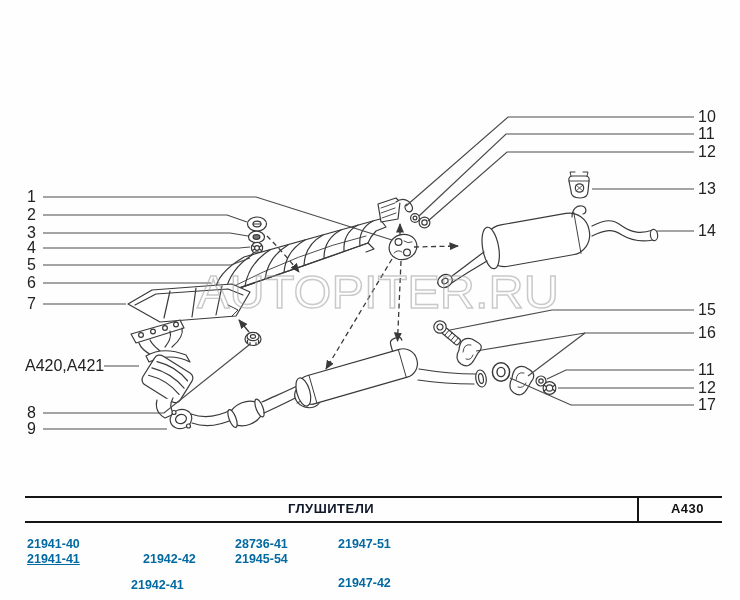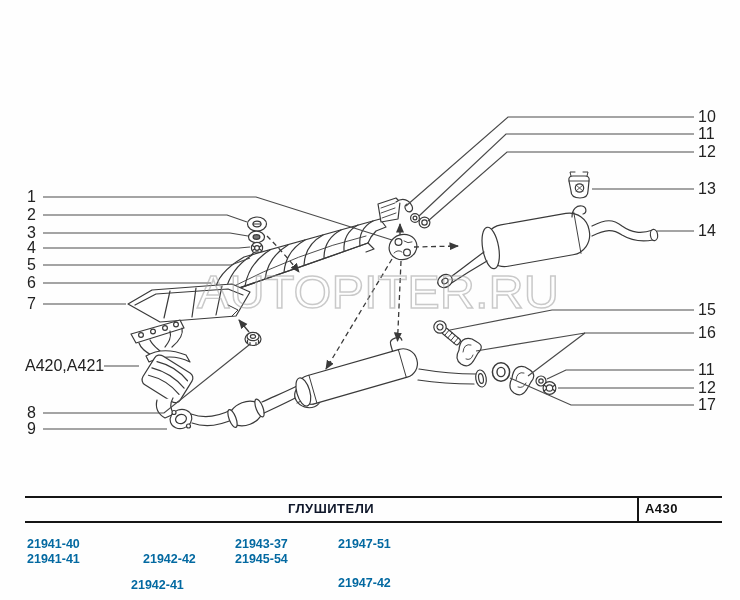--- a/index.html
+++ b/index.html
@@ -8,21 +8,21 @@
     font-family:"Liberation Sans", sans-serif;
   }
   .stage svg{position:absolute;top:0;left:0;}
   .callout{font-size:16px;fill:#222;font-family:"Liberation Sans",sans-serif;}
   .rule{position:absolute;background:#151515;}
   .tbl-title{
     position:absolute;top:501px;left:25px;width:612px;text-align:center;
     font-size:13px;font-weight:bold;color:#0f172a;letter-spacing:.5px;
   }
   .tbl-code{
-    position:absolute;top:501px;left:620px;width:83px;text-align:center;
+    position:absolute;top:501px;left:646px;width:83px;text-align:center;
     font-size:13px;font-weight:bold;color:#111;letter-spacing:.5px;
   }
   .pn{position:absolute;font-size:12.5px;font-weight:bold;color:#0369a1;white-space:nowrap;}
 </style>
 </head>
 <body>
 
 <div class="stage">
 
   <svg width="740" height="492" viewBox="0 0 740 492">
@@ -262,22 +262,22 @@
   <div>
     <div class="rule" style="left:25px;top:496px;width:697px;height:2px;"></div>
     <div class="rule" style="left:637px;top:496px;width:2px;height:27px;"></div>
     <div class="rule" style="left:25px;top:521px;width:697px;height:2px;"></div>
     <div class="tbl-title">ГЛУШИТЕЛИ</div>
     <div class="tbl-code">А430</div>
 
     <div>
       <span class="pn" style="left:27px;top:537px;">21941-40</span>
       <span class="pn" style="left:131px;top:537px;margin-top:41px;">21942-41</span>
-      <span class="pn" style="left:235px;top:537px;">21943-37</span>
+      <span class="pn" style="left:235px;top:537px;">28736-41</span>
       <span class="pn" style="left:338px;top:537px;">21947-51</span>
-      <span class="pn" style="left:27px;top:552px;">21941-41</span>
+      <span class="pn" style="left:27px;top:552px;text-decoration:underline;">21941-41</span>
       <span class="pn" style="left:143px;top:552px;">21942-42</span>
       <span class="pn" style="left:235px;top:552px;">21945-54</span>
       <span class="pn" style="left:338px;top:576px;">21947-42</span>
     </div>
   </div>
 
 </div>
 
 </body></html>

